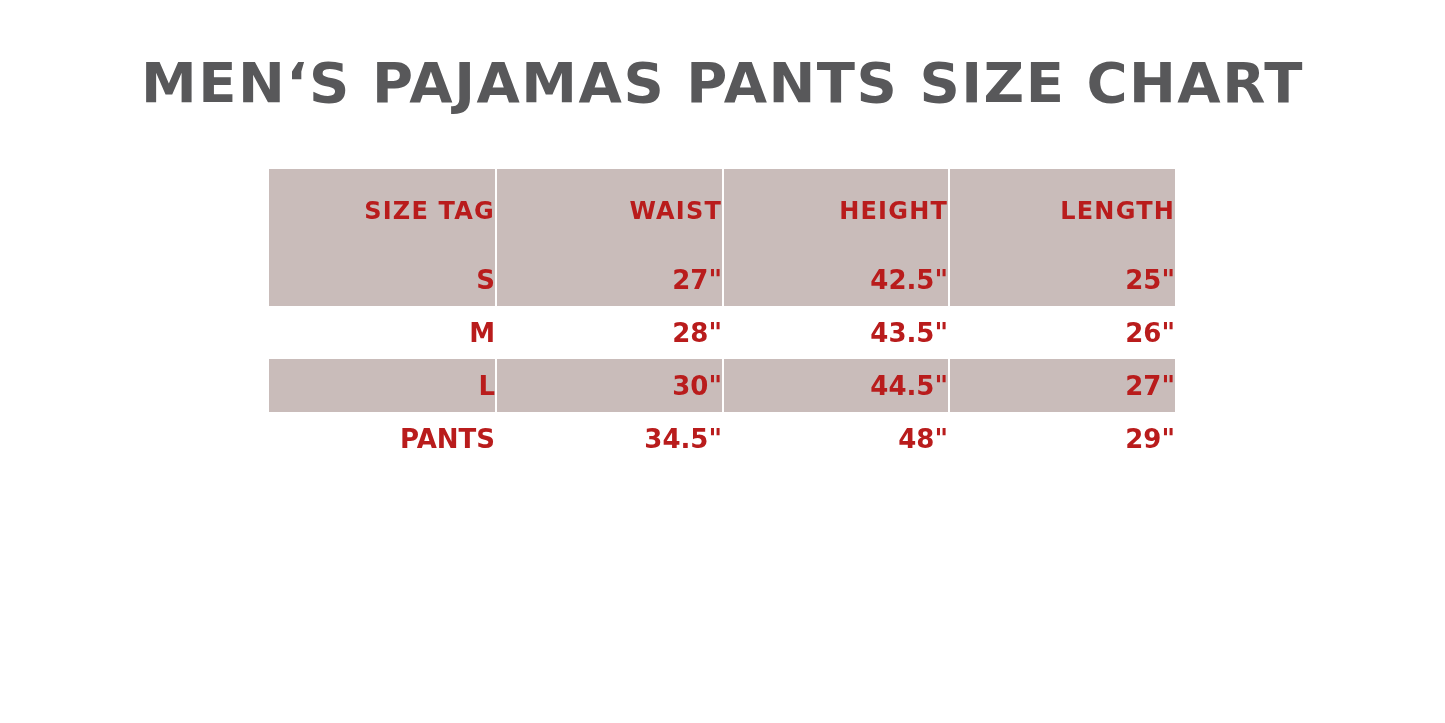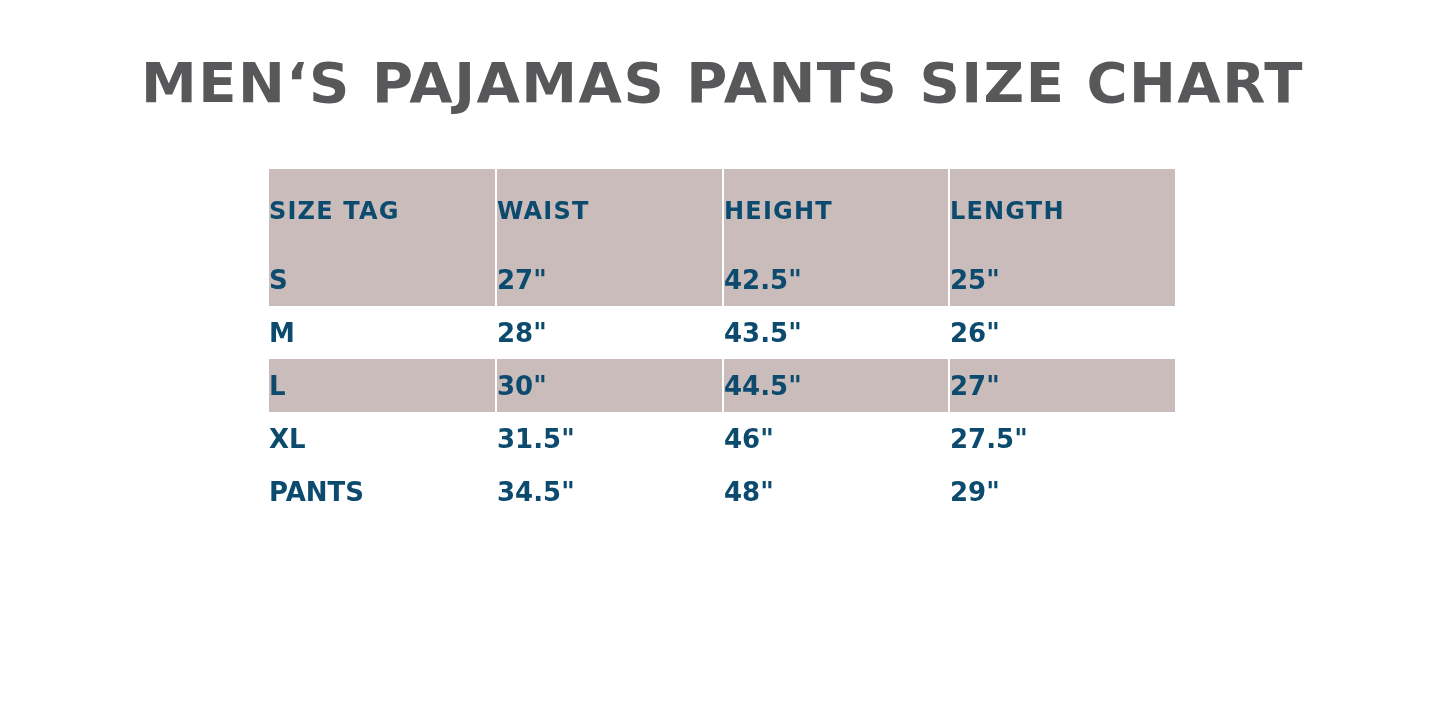--- a/index.html
+++ b/index.html
@@ -46,24 +46,24 @@
     width: 906px;
     table-layout: fixed;
   }
   table.size-table col.c0 { width: 227px; }
   table.size-table col.c1 { width: 227px; }
   table.size-table col.c2 { width: 226px; }
   table.size-table col.c3 { width: 226px; }
 
   table.size-table th,
   table.size-table td {
-    text-align: left;
+    text-align: right;
     font-family: "DejaVu Sans", sans-serif;
     font-weight: bold;
-    color: #0c4a6e;
+    color: #b91c1c;
     border-right: 2px solid #ffffff;
     padding: 0;
   }
   table.size-table th:last-child,
   table.size-table td:last-child {
     border-right: none;
   }
   table.size-table thead th {
     height: 84px;
     background: #c9bcba;
@@ -120,26 +120,20 @@
           <td>43.5"</td>
           <td>26"</td>
         </tr>
         <tr class="row-shaded">
           <td>L</td>
           <td>30"</td>
           <td>44.5"</td>
           <td>27"</td>
         </tr>
         <tr class="row-plain">
-          <td>XL</td>
-          <td>31.5"</td>
-          <td>46"</td>
-          <td>27.5"</td>
-        </tr>
-        <tr class="row-plain">
           <td>PANTS</td>
           <td>34.5"</td>
           <td>48"</td>
           <td>29"</td>
         </tr>
       </tbody>
     </table>
   </div>
 
 </div>

